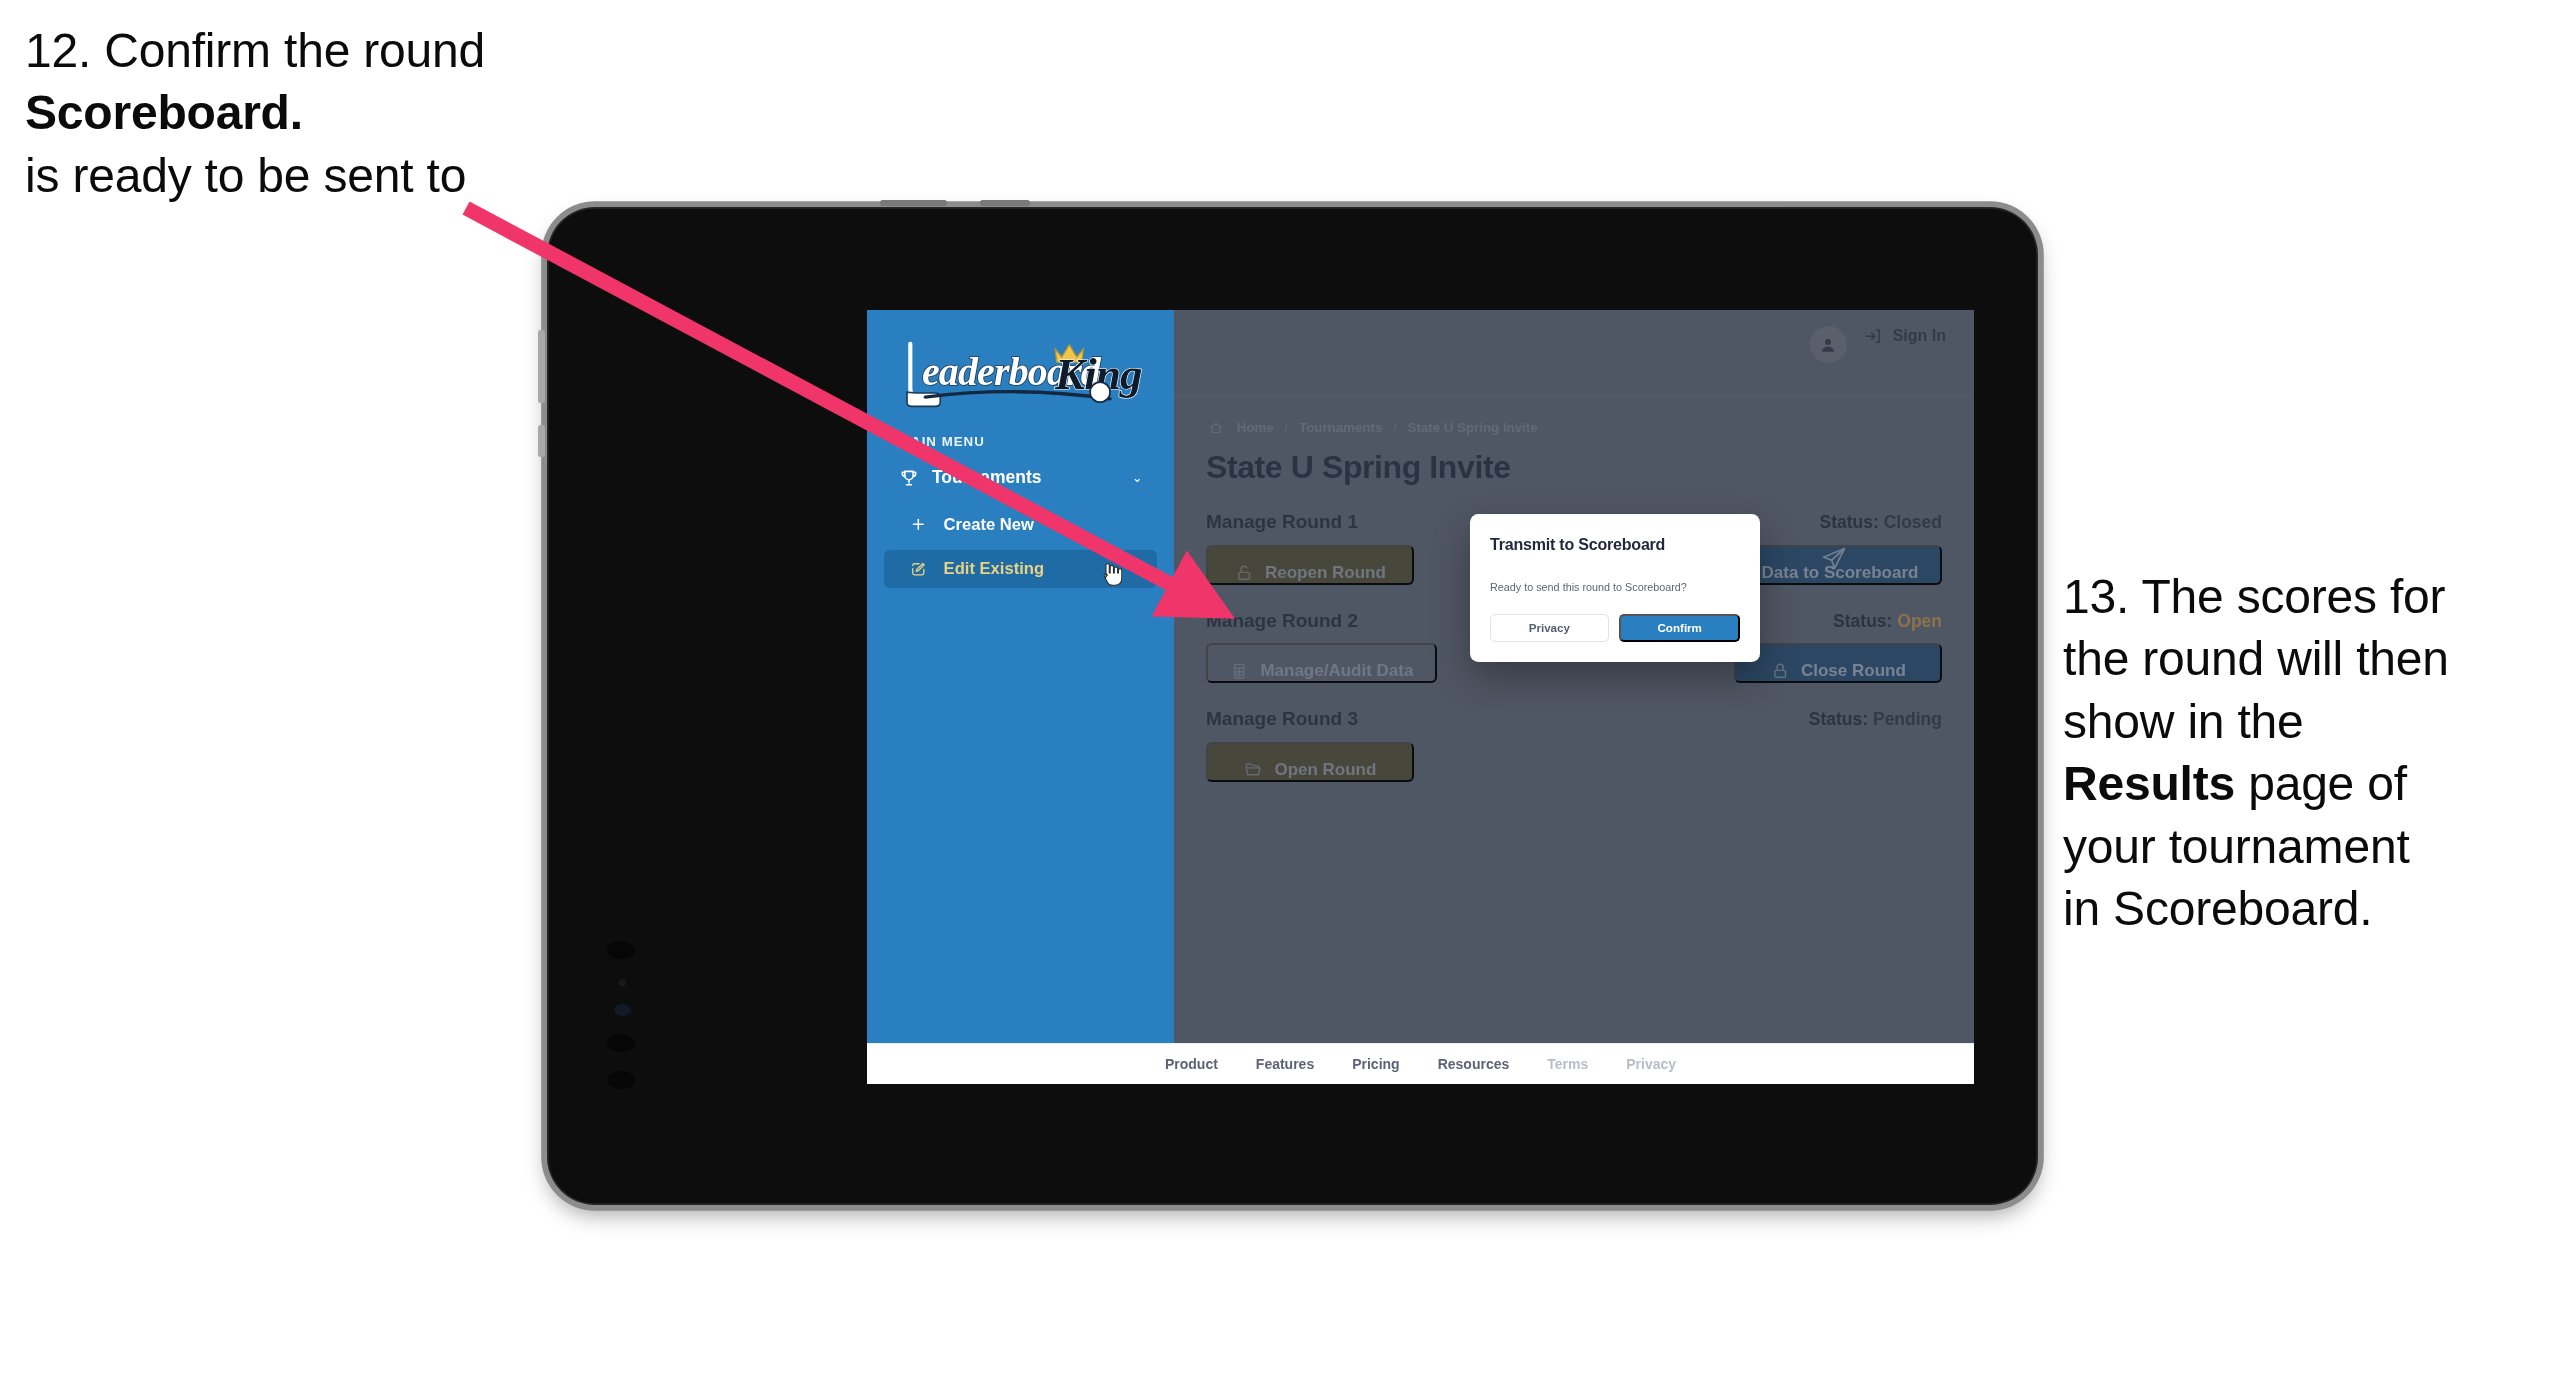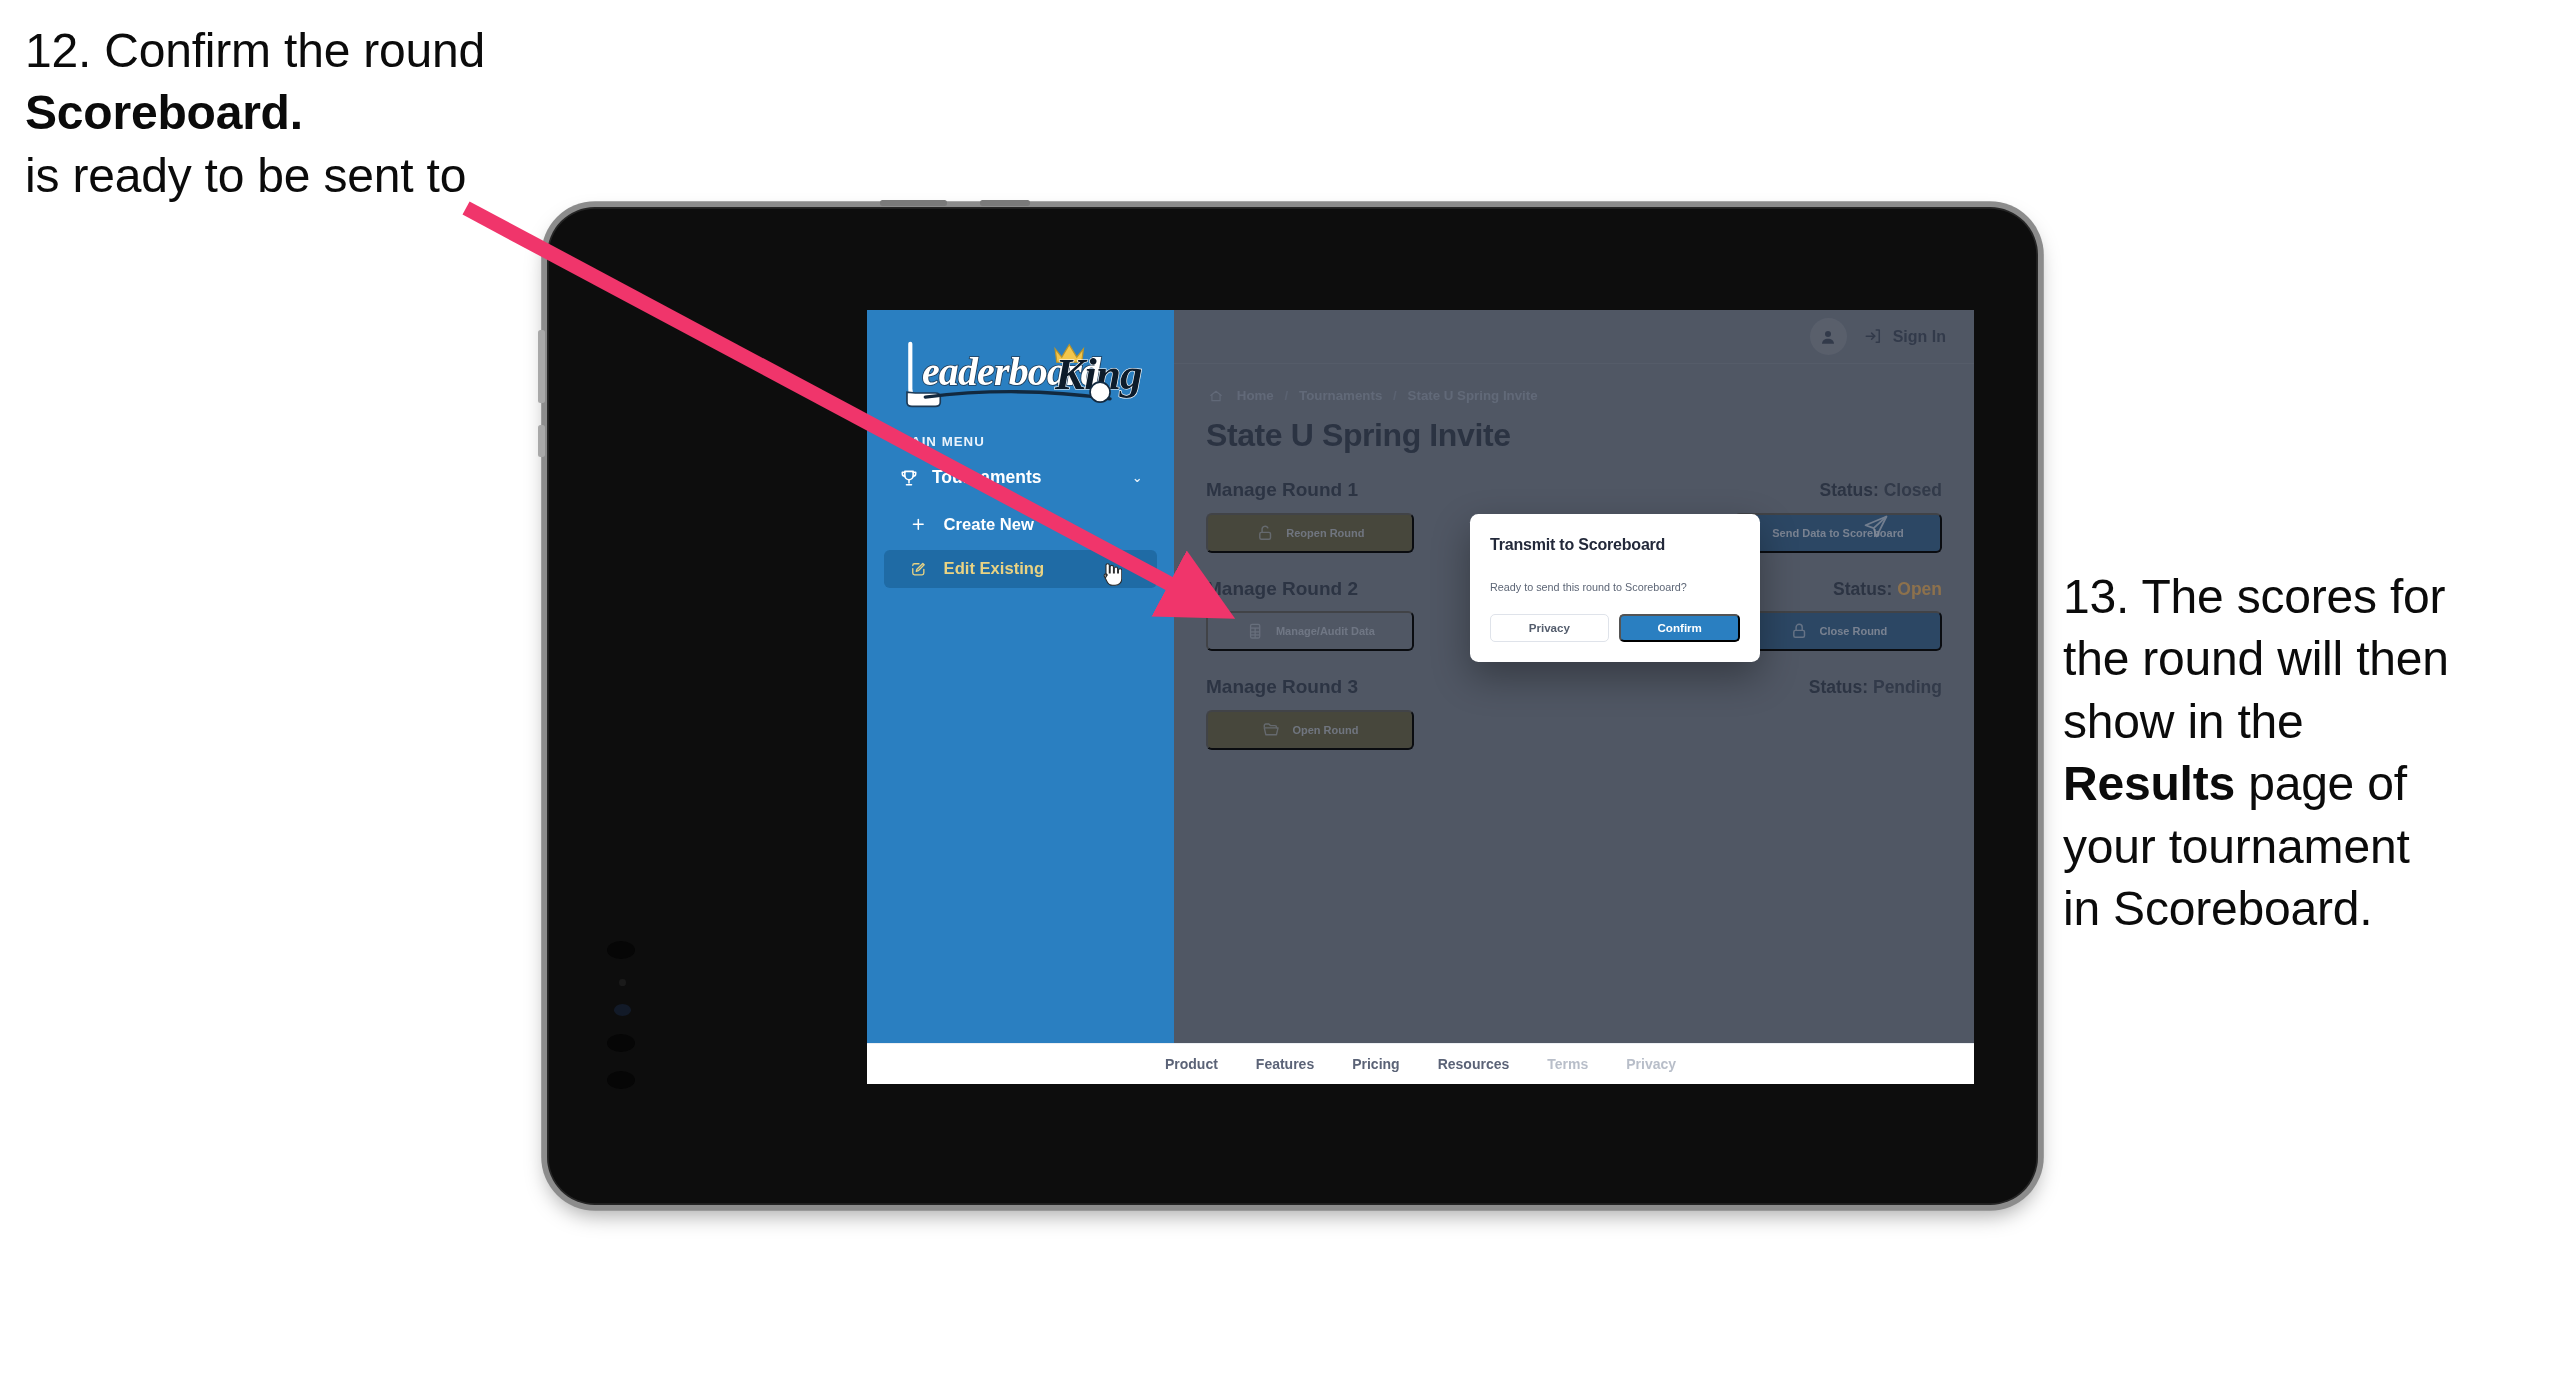--- a/index.html
+++ b/index.html
@@ -87,43 +87,43 @@
   #nav-sub-edit-existing .ico{color:#e9d383;}
   .ico{display:inline-flex;align-items:center;justify-content:center;width:20px;height:20px;flex:0 0 20px;}
   #cursor-pointer{position:absolute;right:35px;top:11.6px;width:21.6px;height:25px;}
 
   
   #main{
     flex:1;min-width:0;background:#6b7280;position:relative;overflow:hidden;
   }
   #main-dim{position:absolute;inset:0;background:rgba(28,34,48,.34);pointer-events:none;}
   #topbar{
-    height:53px;display:flex;align-items:center;justify-content:flex-end;
-    padding:0 28px;gap:16.6px;border-bottom:0.8px solid rgba(255,255,255,.06);
+    height:53px;display:flex;align-items:flex-start;justify-content:flex-end;
+    padding:16px 28px;gap:16.6px;border-bottom:0.8px solid rgba(255,255,255,.06);
     position:relative;
   }
   #avatar{
     width:37px;height:37px;border-radius:50%;background:rgba(255,255,255,.09);
     display:flex;align-items:center;justify-content:center;
   }
   #signin-btn{display:flex;align-items:center;gap:9.2px;font-size:16px;font-weight:700;color:#3e4759;}
   #content{padding:21.6px 32px 0 32px;position:relative;}
   #breadcrumb{display:flex;align-items:center;gap:10.8px;font-size:13.3px;color:#858e9e;font-weight:600;}
   #breadcrumb .sep{color:#7a8393;}
   #page-title{margin-top:11.6px;font-size:32px;font-weight:700;color:#333c4d;letter-spacing:-0.4px;}
 
   .round-block{margin-top:25px;}
   .round-head{display:flex;align-items:baseline;justify-content:space-between;}
   .round-name{font-size:19px;font-weight:600;color:#343d4e;}
   .round-status{font-size:17.5px;font-weight:700;color:#343d4e;}
   .round-status .val{font-weight:700;}
   .round-actions{display:flex;align-items:center;justify-content:space-between;margin-top:11.6px;}
   .btn{
-    display:inline-flex;align-items:center;gap:10.8px;justify-content:center;
-    height:40px;padding:0 21.6px;border-radius:5.8px;font-size:11px;font-weight:700;
+    display:inline-flex;align-items:flex-end;gap:10.8px;justify-content:center;
+    height:40px;padding:0 21.6px;border-radius:5.8px;font-size:17px;font-weight:700;
     white-space:nowrap;position:relative;
   }
   .btn-olive{background:#5d5a43;color:#9ba0a9;min-width:208px;}
   .btn-ghost{background:transparent;color:#9aa2b0;min-width:208px;}
   .btn-blue{background:#355a80;color:#a9b4c4;min-width:208px;}
   .btn .ico{opacity:.75;}
   .btn-plane-overlay{position:absolute;left:126px;top:-1.7px;width:28px;height:28px;opacity:.8;}
 
   
   #modal-overlay{position:absolute;inset:0;}

